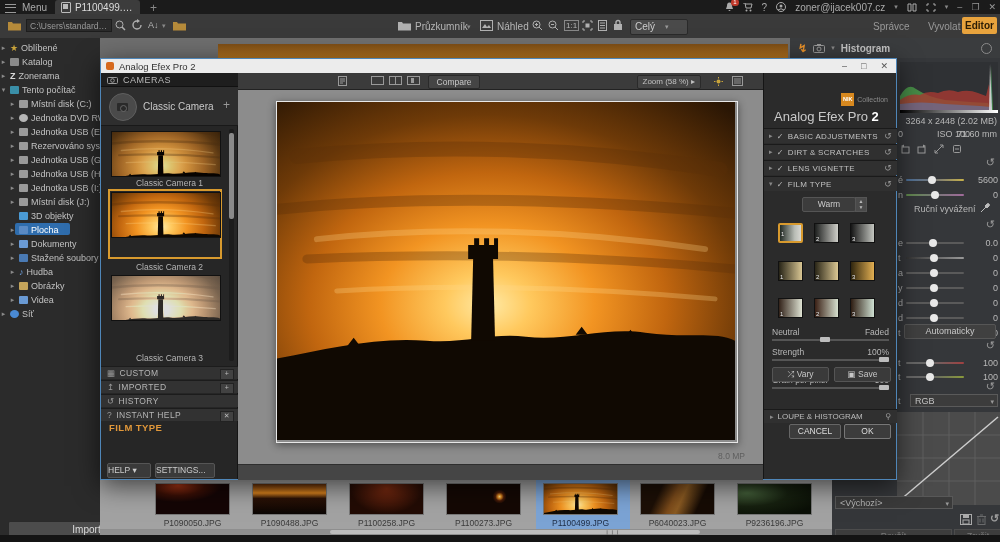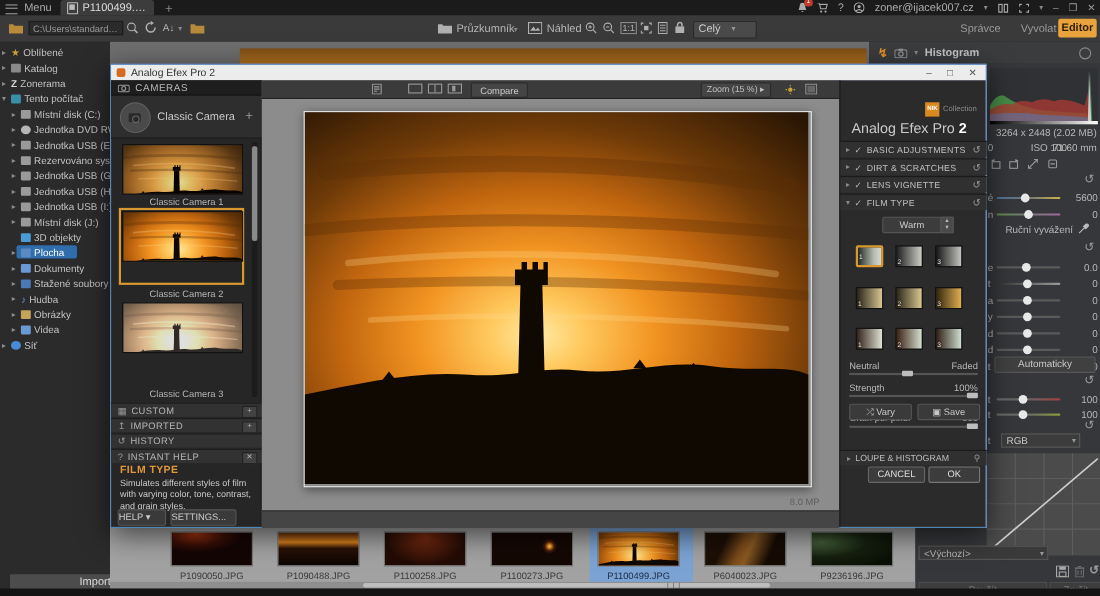--- a/index.html
+++ b/index.html
@@ -54,21 +54,21 @@
   .prow{position:absolute;left:66px;width:100px;height:12px;}
   .prow .frag{position:absolute;left:0;top:1px;color:#b0b0b0;font-size:9px;}
   .prow .trk{position:absolute;left:8px;top:5px;width:58px;height:2px;background:#5a5a5a;border-radius:1px;}
   .trk.wb1{background:linear-gradient(90deg,#4a6f9a,#777,#c8b24a);}
   .trk.wb2{background:linear-gradient(90deg,#5f8a4a,#777,#a06a9a);}
   .trk.sat1{background:linear-gradient(90deg,#666,#666 45%,#a04040);}
   .trk.sat2{background:linear-gradient(90deg,#666,#666 45%,#8a9a3a);}
   .prow .th{position:absolute;top:-3px;width:8px;height:8px;background:#e8e8e8;border-radius:50%;margin-left:-4px;}
   .prow .val{position:absolute;right:0;top:1px;color:#b8b8b8;font-size:9px;text-align:right;}
   .autob{left:72px;top:266px;width:90px;height:13px;background:#404040;border:1px solid #565656;border-radius:2px;color:#c8c8c8;text-align:center;line-height:13px;font-size:9px;}
-  .rgbsel{left:78px;top:336px;width:72px;height:13px;background:#3c3c3c;border:1px solid #5a5a5a;color:#c4c4c4;font-size:9px;line-height:13px;padding:0 4px;box-sizing:border-box;}
+  .rgbsel{left:78px;top:336px;width:88px;height:13px;background:#3c3c3c;border:1px solid #5a5a5a;color:#c4c4c4;font-size:9px;line-height:13px;padding:0 4px;box-sizing:border-box;}
   .rgbsel .dd{position:absolute;right:3px;top:0;color:#999;font-size:7px;}
   .curve{left:65px;top:354px;width:103px;height:93px;background:#4b4b4b;}
   .presel{left:3px;top:438px;width:118px;height:13px;background:#3a3a3a;border:1px solid #585858;color:#b5b5b5;font-size:9px;line-height:13px;padding:0 4px;box-sizing:border-box;}
   .pbtn{top:471px;height:13px;background:#3d3d3d;border:1px solid #4c4c4c;color:#7a7a7a;text-align:center;line-height:13px;font-size:9px;}
 
   
   .filmstrip{left:100px;top:480px;width:732px;height:55px;background:#a2a2a2;}
   .fthumb{position:absolute;top:3px;width:75px;height:32px;border:1px solid #777;box-sizing:border-box;}
   .flabel{position:absolute;top:38px;width:95px;text-align:center;color:#3a3a3a;font-size:8.5px;}
   .fsel{position:absolute;left:436px;top:0;width:94px;height:51px;background:#7ba3d4;}
@@ -694,42 +694,41 @@
             <span style="color:#999">↺</span>
             <span>HISTORY</span>
           </div>
         <div class="srow" style="top:335px">
             <span style="color:#999">?</span>
             <span>INSTANT HELP</span>
             <span class="mbtn">✕</span>
           </div>
 
         <div class="helpttl">FILM TYPE</div>
-        <div class="helptxt">Simulates different styles of film with varying color, tone, contrast, and grain styles.</div>
         <div class="dlbtn" style="left:6px;width:42px">HELP ▾</div>
         <div class="dlbtn" style="left:54px;width:58px">SETTINGS...</div>
       </div>
 
       <div class="abs dcenter">
         <div class="dtoolbar">
           <span class="abs" style="left:100px;top:3px">
             <svg class="ic" width="11" height="10" viewBox="0 0 11 10">
                 <rect x="0.5" y="0.5" width="8" height="9" stroke="#999" fill="none"></rect>
                 <path d="M2,3 h5 M2,5 h5 M2,7 h3" stroke="#999"></path>
               </svg>
           </span>
           <span class="vic" style="left:133px"></span>
           <span class="vic" style="left:151px">
               <span style="position:absolute;left:5px;top:0;width:1px;height:7px;background:#999"></span>
             </span>
           <span class="vic" style="left:169px">
               <span style="position:absolute;left:3px;top:1px;width:3px;height:5px;background:#999"></span>
             </span>
           <span class="cmp">Compare</span>
-          <span class="zoombtn">Zoom (15 %)  ▸</span>
+          <span class="zoombtn">Zoom (58 %)  ▸</span>
           <span class="abs" style="right:40px;top:4px">
             <svg class="ic" width="9" height="9" viewBox="0 0 9 9">
                 <circle cx="4.5" cy="4.5" r="2" fill="#c9a43a"></circle>
                 <path d="M4.5,0 v1.5 M4.5,7.5 V9 M0,4.5 h1.5 M7.5,4.5 H9" stroke="#c9a43a"></path>
               </svg>
           </span>
           <span class="abs" style="right:20px;top:3px">
             <svg class="ic" width="11" height="10" viewBox="0 0 11 10">
                 <rect x="0.5" y="0.5" width="10" height="9" stroke="#999" fill="none"></rect>
                 <rect x="2" y="2" width="7" height="6" fill="#666"></rect>

